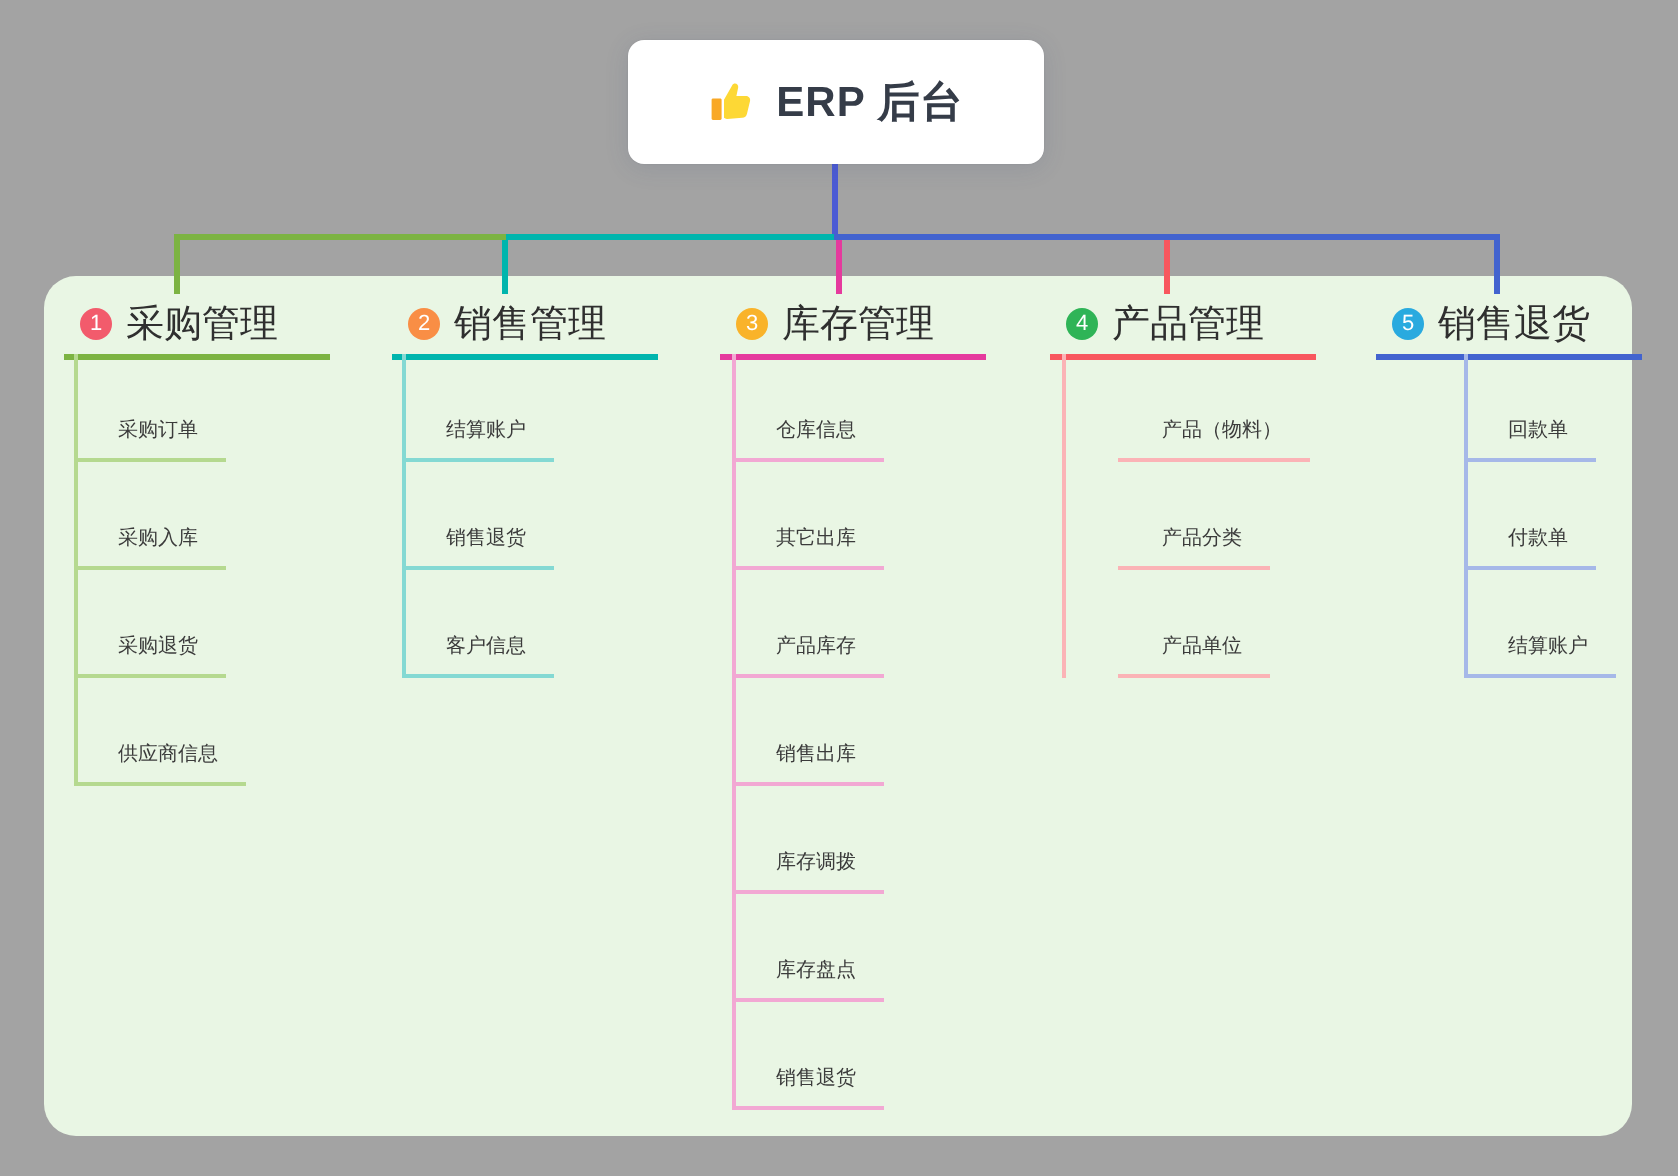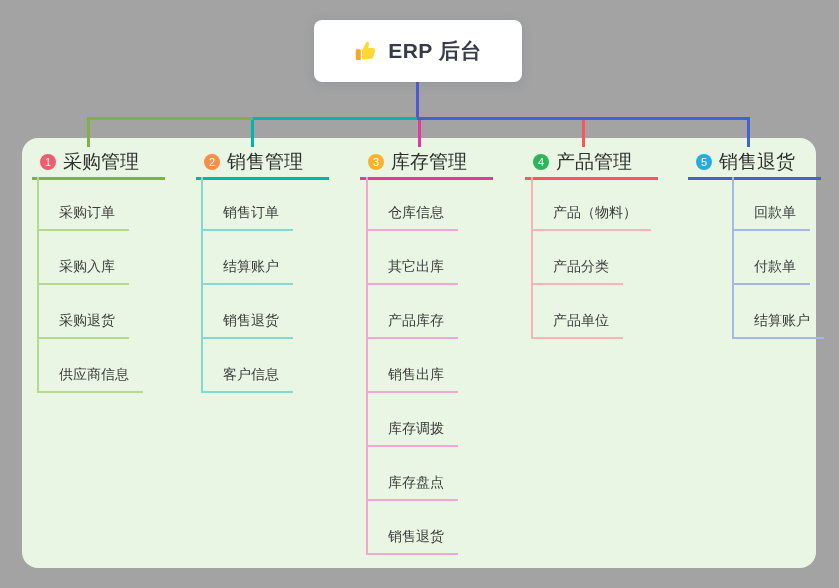--- a/index.html
+++ b/index.html
@@ -44,30 +44,30 @@
     border-bottom:3px solid var(--c);cursor:pointer;
   }
   .bt-1{left:32px;} .bt-2{left:196px;} .bt-3{left:360px;} .bt-4{left:525px;} .bt-5{left:688px;}
   .badge{
     width:16px;height:16px;border-radius:50%;background:var(--badge);
     color:#fff;font-size:11px;line-height:16px;text-align:center;flex:0 0 16px;
   }
   .bt-label{font-size:19px;font-weight:500;color:#2f2f2f;white-space:nowrap;}
   
   .subtree{position:absolute;top:177px;z-index:3;}
-  .st-1{left:37px;} .st-2{left:201px;} .st-3{left:366px;text-align:center;} .st-4{left:531px;} .st-5{left:732px;}
+  .st-1{left:37px;} .st-2{left:201px;} .st-3{left:366px;text-align:center;} .st-4{left:531px;padding-left:28px;} .st-5{left:732px;}
   .subtree::before{
     content:"";position:absolute;left:0;top:0;bottom:0;width:2px;background:var(--l);
   }
   .node{
     box-sizing:border-box;height:54px;width:max-content;
     display:flex;align-items:flex-end;
     padding:0 14px 7px 22px;
     border-bottom:2px solid var(--l);
-    font-size:14px;color:#3b3b3b;white-space:nowrap;cursor:pointer;
+    font-size:10px;color:#3b3b3b;white-space:nowrap;cursor:pointer;
   }
 </style>
 </head>
 <body>
 
 <div class="stage">
 
   <div class="branch-panel" style="background: rgb(233, 246, 228);"></div>
 
   <div class="v-seg root-drop" style="background: rgb(76, 91, 212);"></div>
@@ -111,21 +111,20 @@
     <span class="bt-label">销售退货</span>
   </div>
 
   <div class="subtree st-1" style="--c: #7cb342; --l: #b5d98f; --badge: #f25b6c;">
     <div class="node">采购订单</div>
     <div class="node">采购入库</div>
     <div class="node">采购退货</div>
     <div class="node">供应商信息</div>
   </div>
   <div class="subtree st-2" style="--c: #00b5ad; --l: #84d9d3; --badge: #f98e45;">
-    <div class="node">销售订单</div>
     <div class="node">结算账户</div>
     <div class="node">销售退货</div>
     <div class="node">客户信息</div>
   </div>
   <div class="subtree st-3" style="--c: #e53a9d; --l: #f2a8d3; --badge: #f9b32a;">
     <div class="node">仓库信息</div>
     <div class="node">其它出库</div>
     <div class="node">产品库存</div>
     <div class="node">销售出库</div>
     <div class="node">库存调拨</div>

